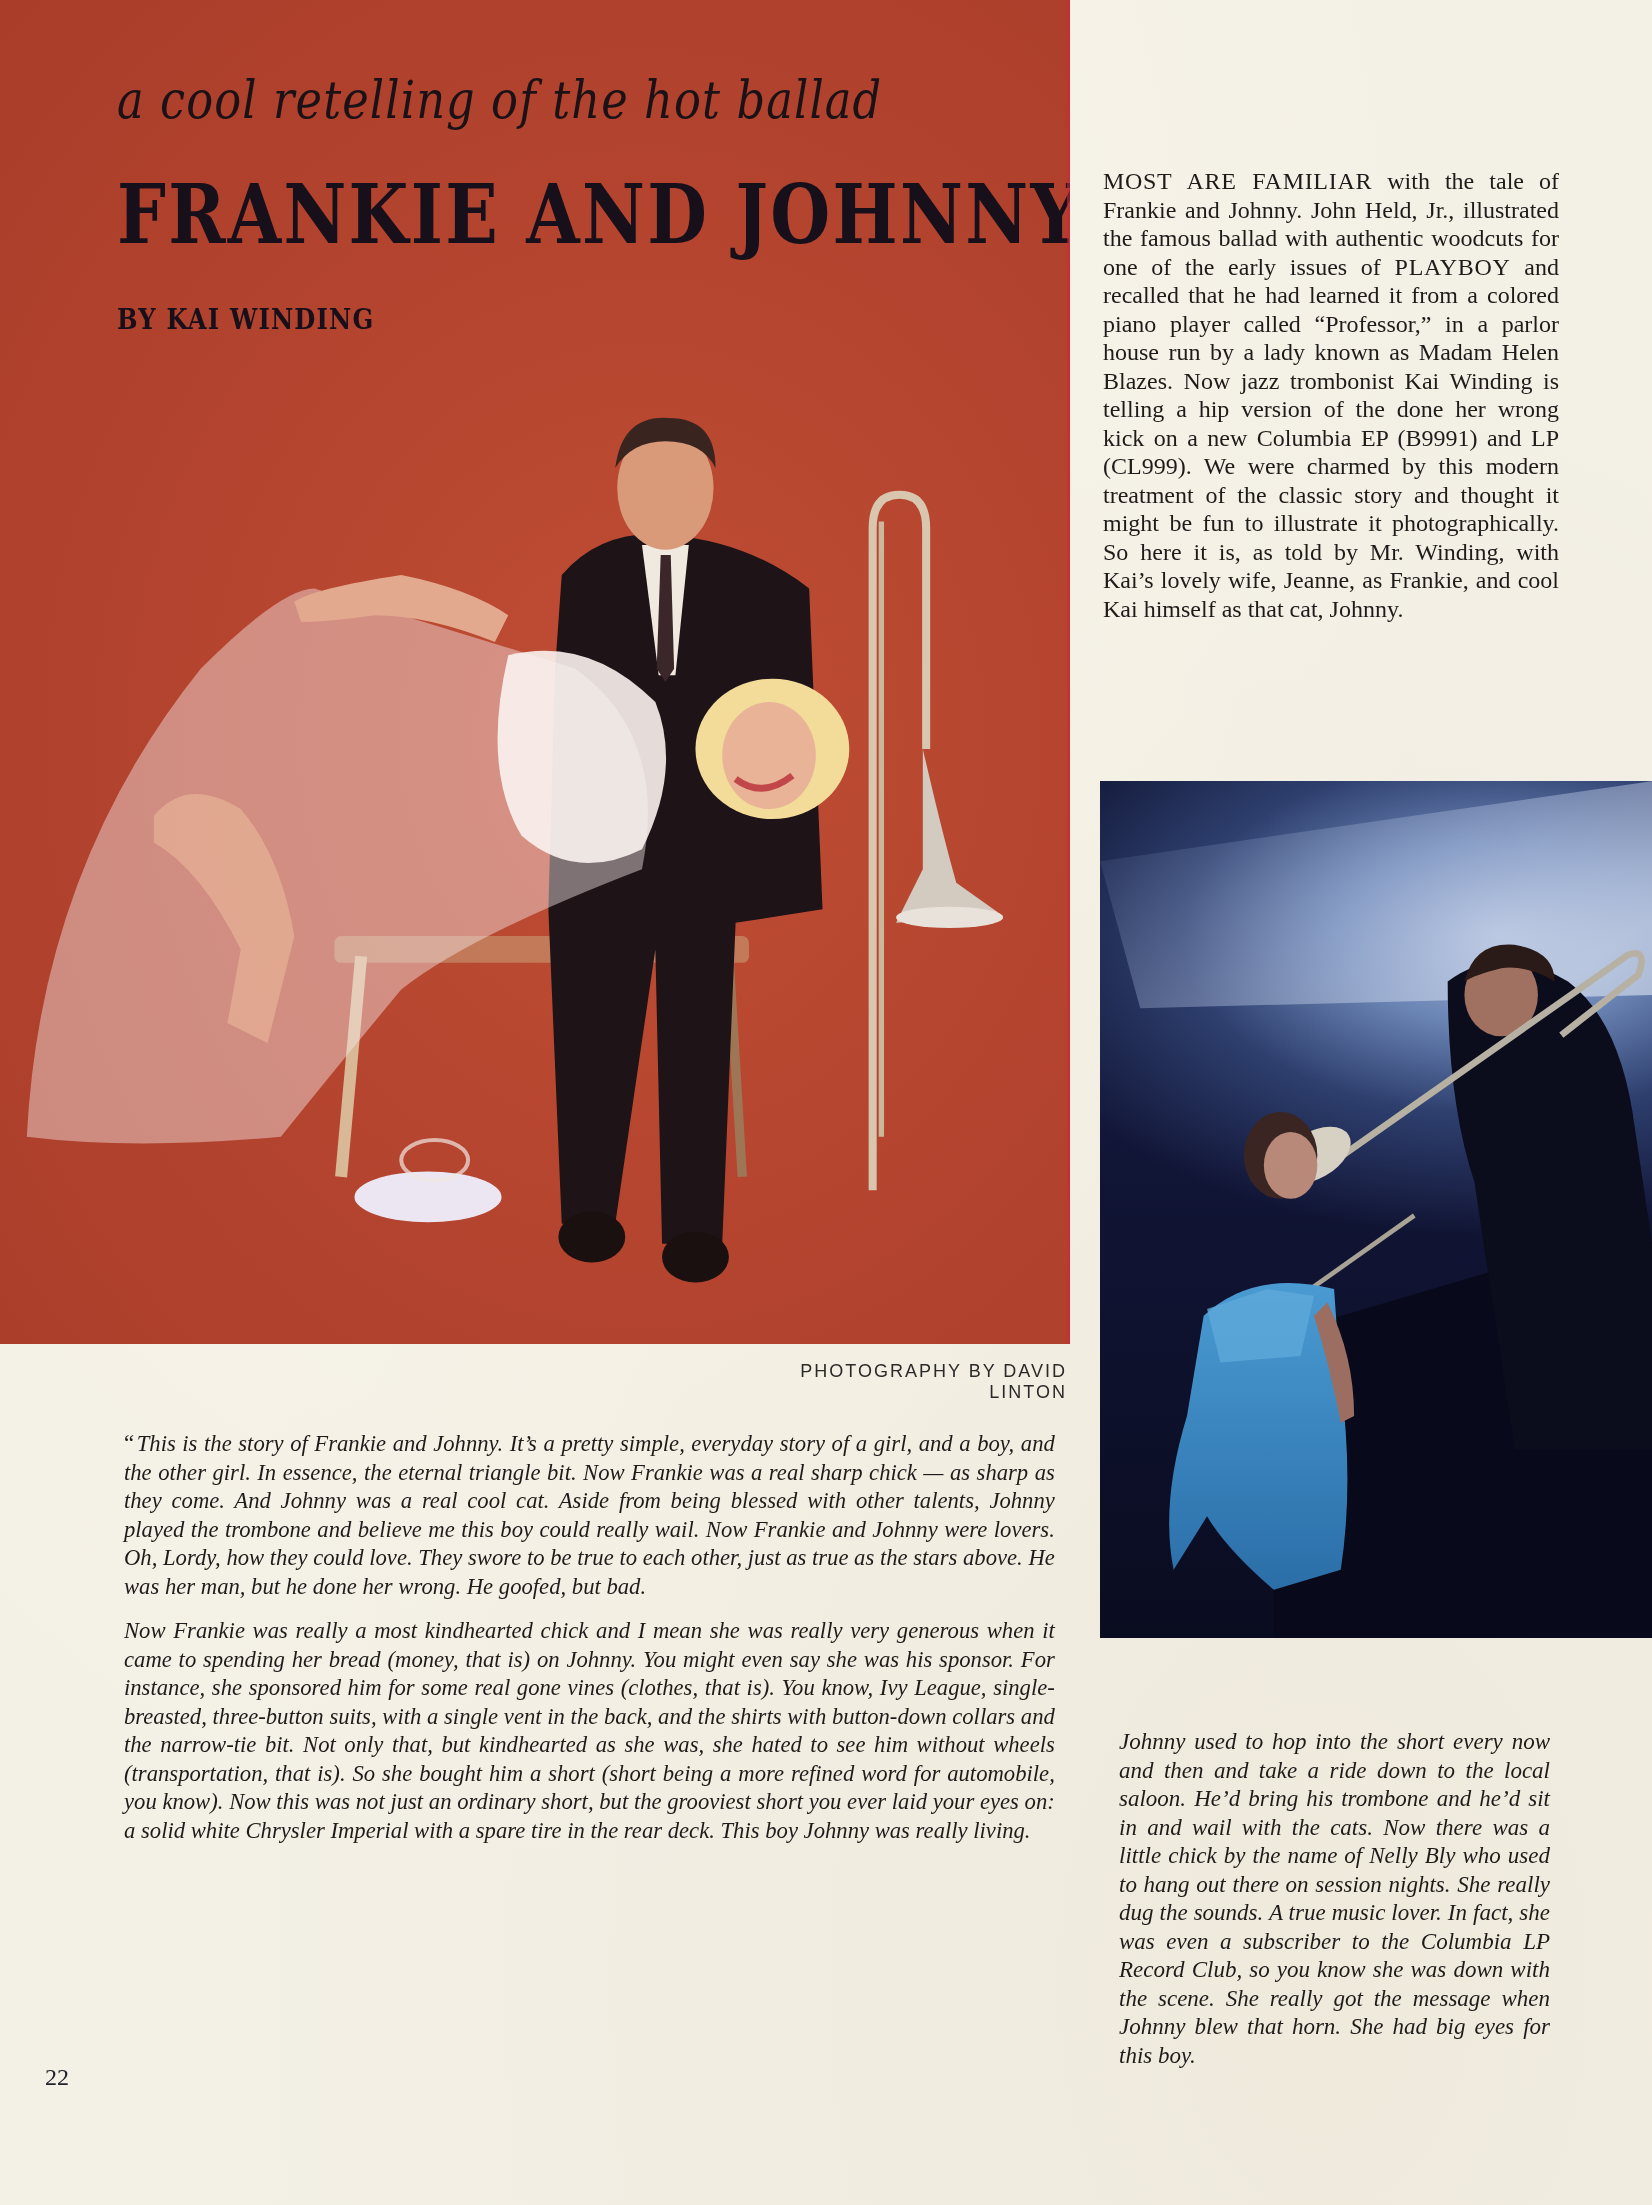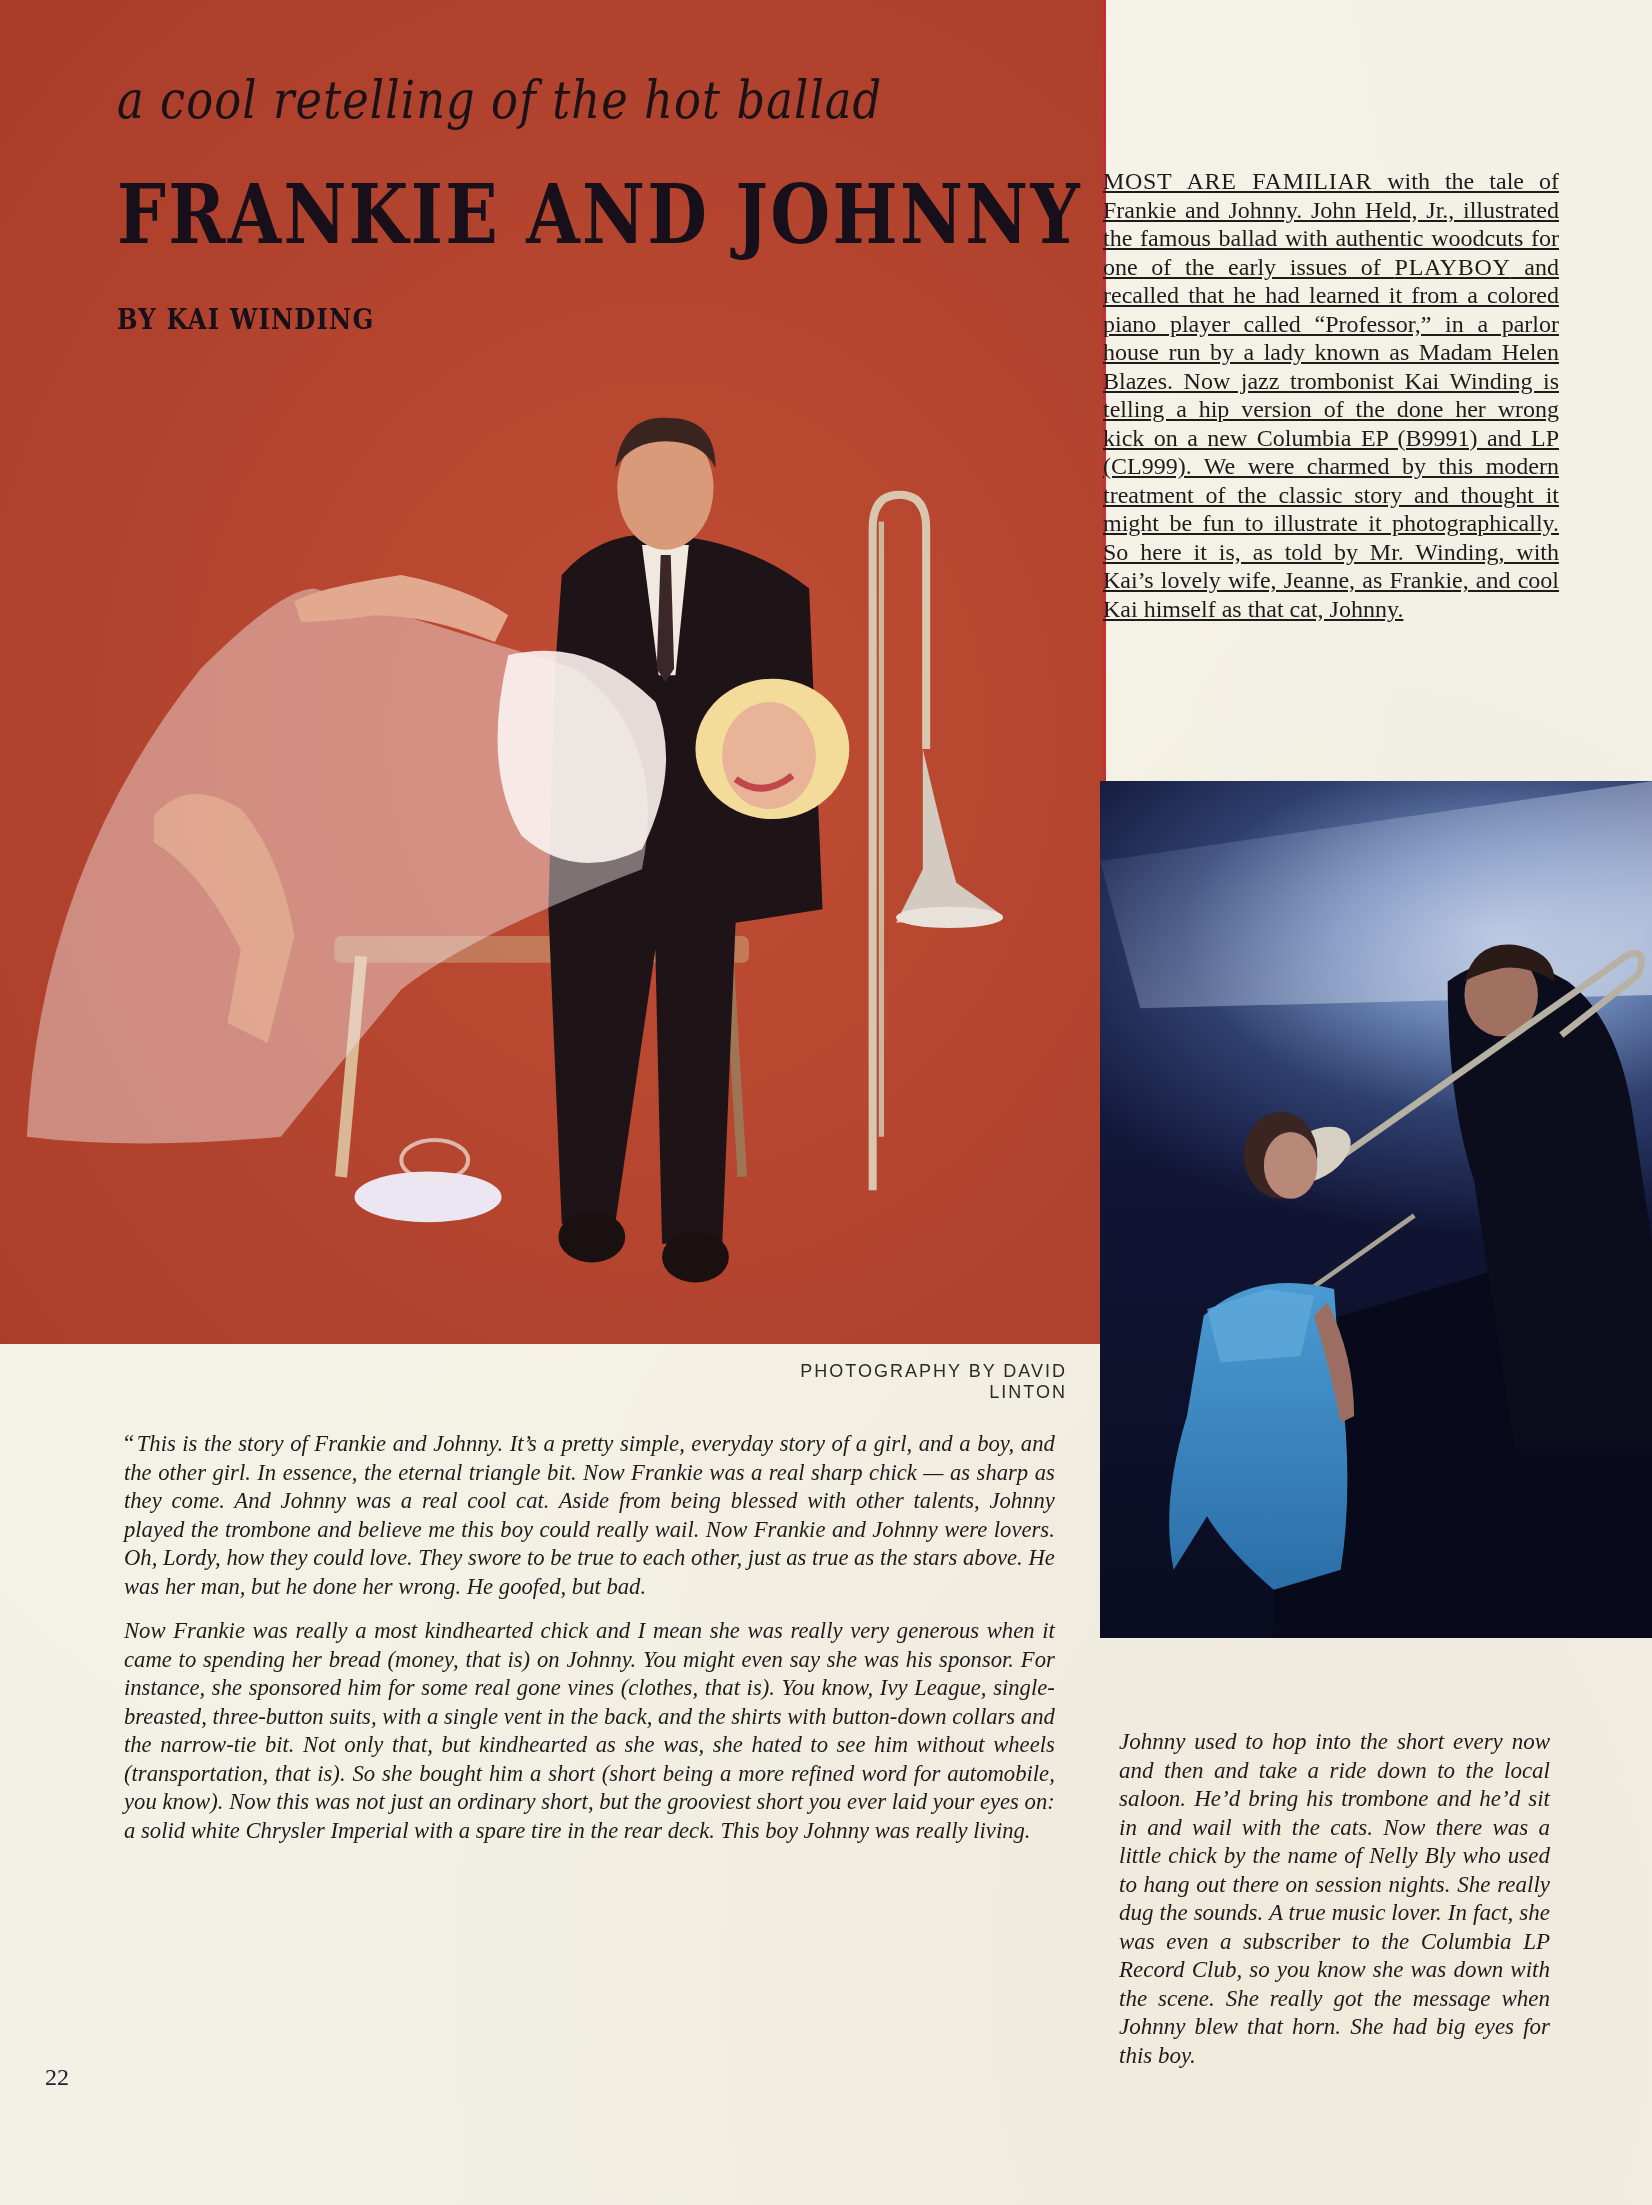--- a/index.html
+++ b/index.html
@@ -16,21 +16,20 @@
       radial-gradient(ellipse at 80% 90%, rgba(230,222,200,0.35), rgba(0,0,0,0) 60%);
     pointer-events: none;
   }
 
   
   .hero {
     position: absolute; left: 0; top: 0; width: 1070px; height: 1344px;
     background:
       radial-gradient(ellipse at 60% 55%, #c14e35 0%, #b5452f 45%, #a93d2a 100%);
     overflow: hidden;
-    padding-left: 36px;
   }
   .hero .edge-line { position:absolute; right:0; top:0; width:2.7px; height:100%; background:#d0253a; opacity:.6; }
   .kicker {
     position: absolute; left: 117px; top: 70px;
     font-family: "DejaVu Serif", serif; font-style: italic; font-weight: normal;
     font-size: 52px; letter-spacing: 1.3px; color: #1a1216;
     transform: scaleX(0.86); transform-origin: left center;
   }
   .title {
     position: absolute; left: 117px; top: 166px;
@@ -44,21 +43,20 @@
     font-size: 27px; letter-spacing: 1.3px; color: #17101a;
     transform: scaleX(0.9); transform-origin: left center;
   }
   .hero svg { position: absolute; left: 0; top: 0; }
 
   
   .intro {
     position: absolute; left: 1103px; top: 167px; width: 456px;
     font-size: 24px; line-height: 28.5px; text-align: justify;
     color: #1f1b1b;
-    text-decoration: underline;
   }
   .intro .smallcaps { font-variant: small-caps; letter-spacing: 0.7px; }
 
   
   .photo2 {
     position: absolute; left: 1100px; top: 781px; width: 553px; height: 857px;
     background:
       linear-gradient(160deg, rgba(0,0,0,0) 0%, rgba(0,0,0,0) 35%, rgba(0,0,0,0) 100%),
       radial-gradient(ellipse 95% 35% at 72% 18%, #a8b8d8 0%, #6a84b4 30%, #2e3f6e 60%, rgba(16,20,48,0) 100%),
       linear-gradient(180deg, #0f1432 0%, #121638 40%, #0a0c20 100%);

